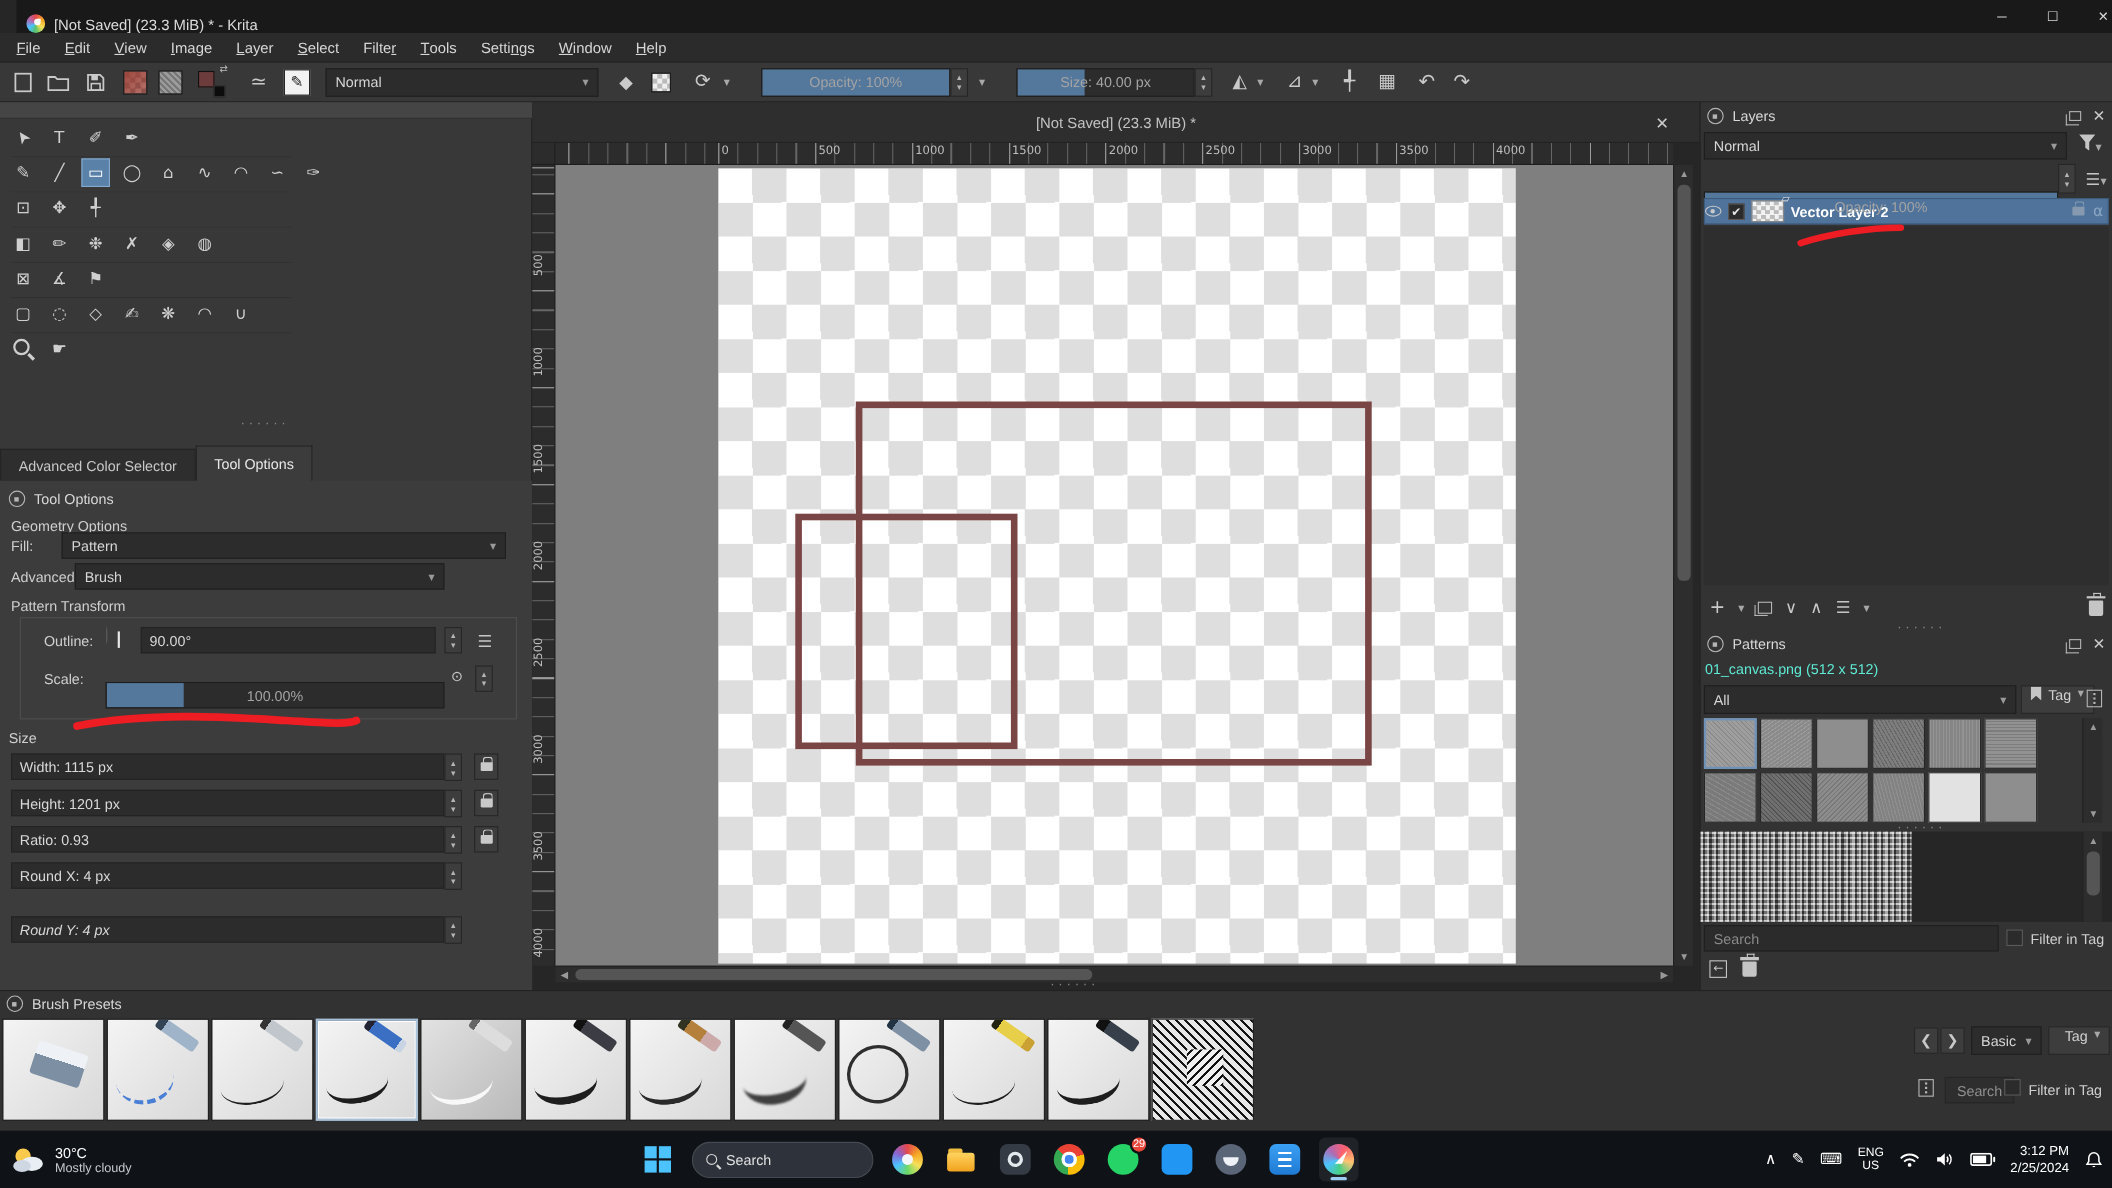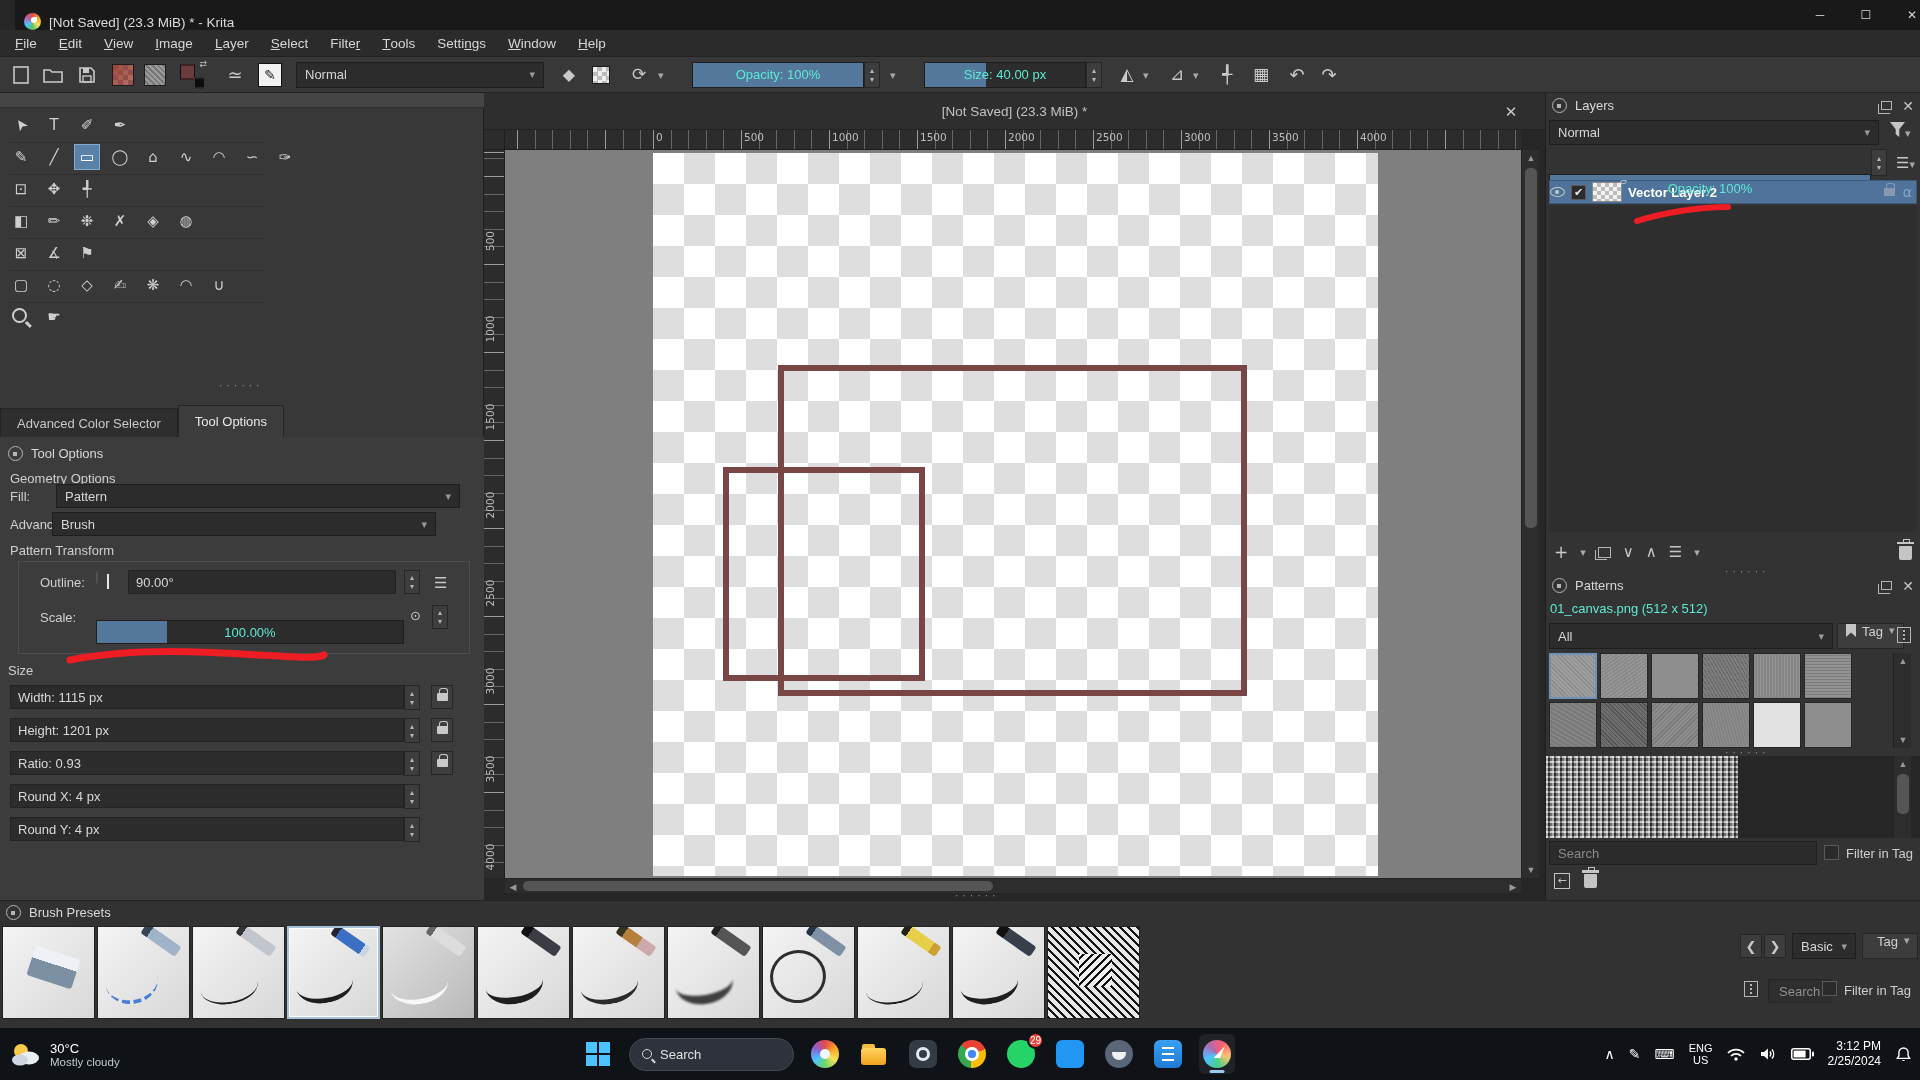--- a/index.html
+++ b/index.html
@@ -33,21 +33,21 @@
   .sw-pat{background:repeating-linear-gradient(45deg,#9b9b9b 0 2px,#777 2px 4px)}
   .fgbg{width:27px;height:27px;position:relative}
   .fgbg .fg{position:absolute;left:0;top:3px;width:15px;height:15px;background:#6c3c3c;border:1px solid #111}
   .fgbg .bgc{position:absolute;right:2px;bottom:0;width:11px;height:11px;background:#0c0c0c;border:1px solid #3a3a3a}
   .fgbg .swap{position:absolute;right:0;top:-2px;font-size:9px;color:#bbb}
   .beditor{width:24px;height:24px;background:#f2f2f2;border:1px solid #111;display:flex;align-items:center;justify-content:center;color:#222;font-size:14px}
   .dd{background:#2c2c2c;border:1px solid #1e1e1e;display:flex;align-items:center;padding:0 8px;color:#d6d6d6}
   .dd .caret{margin-left:auto;color:#9a9a9a;font-size:11px}
   .tslider{position:relative;background:#2c2c2c;border:1px solid #1e1e1e;overflow:hidden}
   .tslider .fillbar{position:absolute;left:0;top:0;bottom:0;background:#54779c}
-  .tslider .slabel{position:relative;z-index:2;display:block;text-align:center;line-height:24px;color:#5eead4;font-size:13px}
+  .tslider .slabel{position:relative;z-index:2;display:block;text-align:center;line-height:24px;color:#a3a3a3;font-size:13px}
   .spin{display:inline-flex;flex-direction:column;width:16px;background:#3d3d3d;border:1px solid #262626;height:26px;justify-content:center}
   .spin span{font-size:8px;line-height:9px;text-align:center;color:#b5b5b5}
   .caret{font-family:"DejaVu Sans",sans-serif;color:#a8a8a8;font-size:11px}
   .checker16{width:18px;height:18px;background:repeating-conic-gradient(#bbb 0% 25%,#efefef 0% 50%);background-size:9px 9px;border:1px solid #1c1c1c}
 
   
   #leftpanel{position:absolute;left:0;top:93px;width:484px;height:807px;background:#383838;border-right:1px solid #1f1f1f}
   .tbxhead{position:absolute;left:0;top:0;width:484px;height:15px;background:#454545;border-bottom:1px solid #2e2e2e}
   .toolrow{position:absolute;left:8px;display:flex;gap:7px}
   .tool{width:26px;height:26px;display:flex;align-items:center;justify-content:center;border:1px solid transparent}
@@ -438,21 +438,21 @@
         <span class="dlock"></span>
         <span>Tool Options</span>
       </div>
       <span class="lp-lab abs" style="left:10px;top:34px">Geometry Options</span>
       <span class="lp-lab abs" style="left:10px;top:52px">Fill:</span>
       <div class="dd abs" style="left:56px;top:47px;width:404px;height:24px">
         <span>Pattern</span>
           <span class="caret">▾</span>
       </div>
       <span class="lp-lab abs" style="left:10px;top:80px">Advanced:</span>
-      <div class="dd abs" style="left:52px;top:75px;width:384px;height:24px">
+      <div class="dd abs" style="left:68px;top:75px;width:336px;height:24px">
         <span>Brush</span>
           <span class="caret">▾</span>
       </div>
       <span class="lp-lab abs" style="left:10px;top:106px">Pattern Transform</span>
       <div class="groupbox" style="top:124px;height:93px"></div>
       <span class="lp-lab abs" style="left:40px;top:138px">Outline:</span>
       <span class="dial abs" style="left:96px;top:133px"></span>
       <div class="field abs" style="left:128px;top:133px;width:268px">
         <span>90.00°</span>
       </div>
@@ -513,21 +513,21 @@
           <div class="abs" style="left: 10px; width: 450px; height: 25px; top: 347px;">
             <div class="field" style="width:394px">
               <span>Round X: 4 px</span>
             </div>
             <span class="spin abs" style="left:394px;top:0;height:25px">
               <span class="su">▴</span>
               <span class="sd">▾</span>
             </span>
 
           </div>
-          <div class="abs" style="left: 10px; width: 450px; height: 25px; top: 380px;">
+          <div class="abs" style="left: 10px; width: 450px; height: 25px; top: 396px; font-style: italic;">
             <div class="field" style="width:394px">
               <span>Round Y: 4 px</span>
             </div>
             <span class="spin abs" style="left:394px;top:0;height:25px">
               <span class="su">▴</span>
               <span class="sd">▾</span>
             </span>
 
           </div>
         </div>

